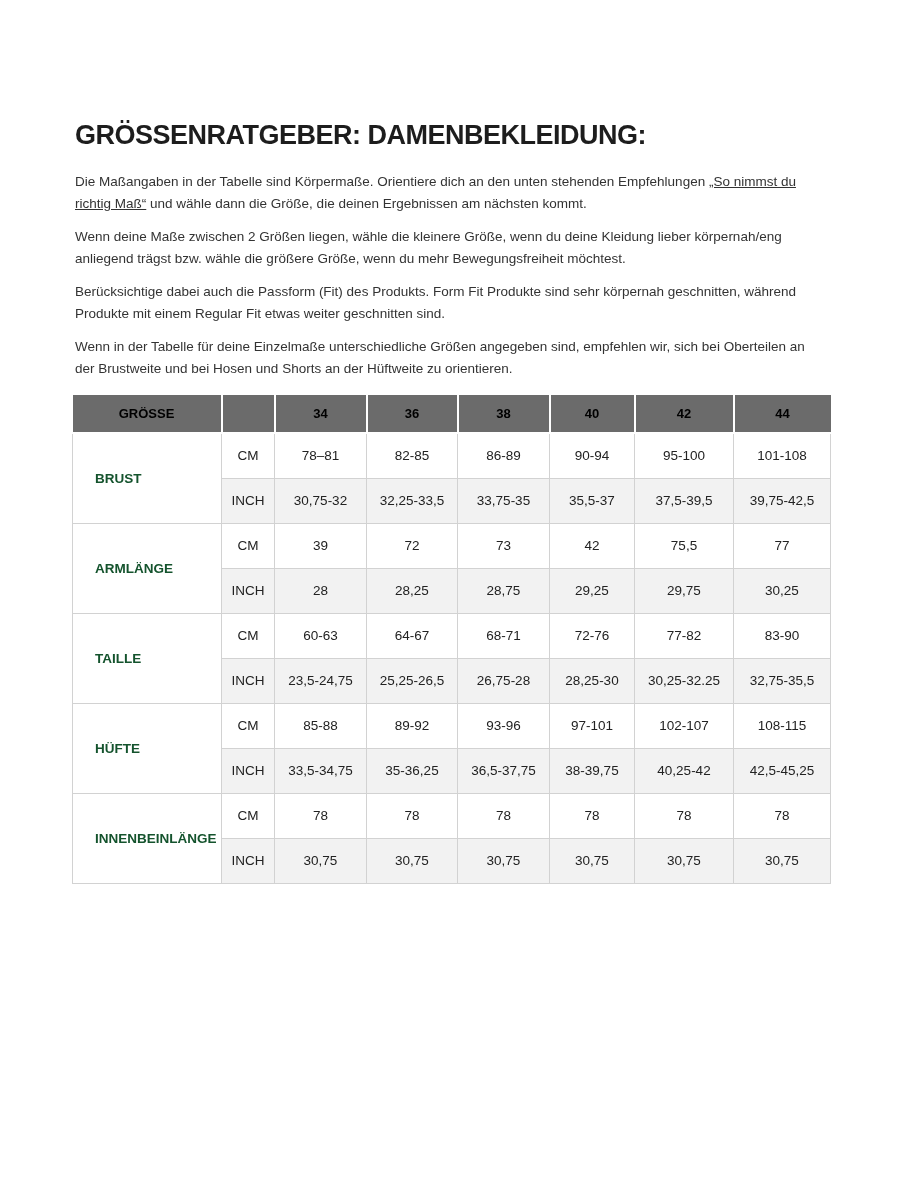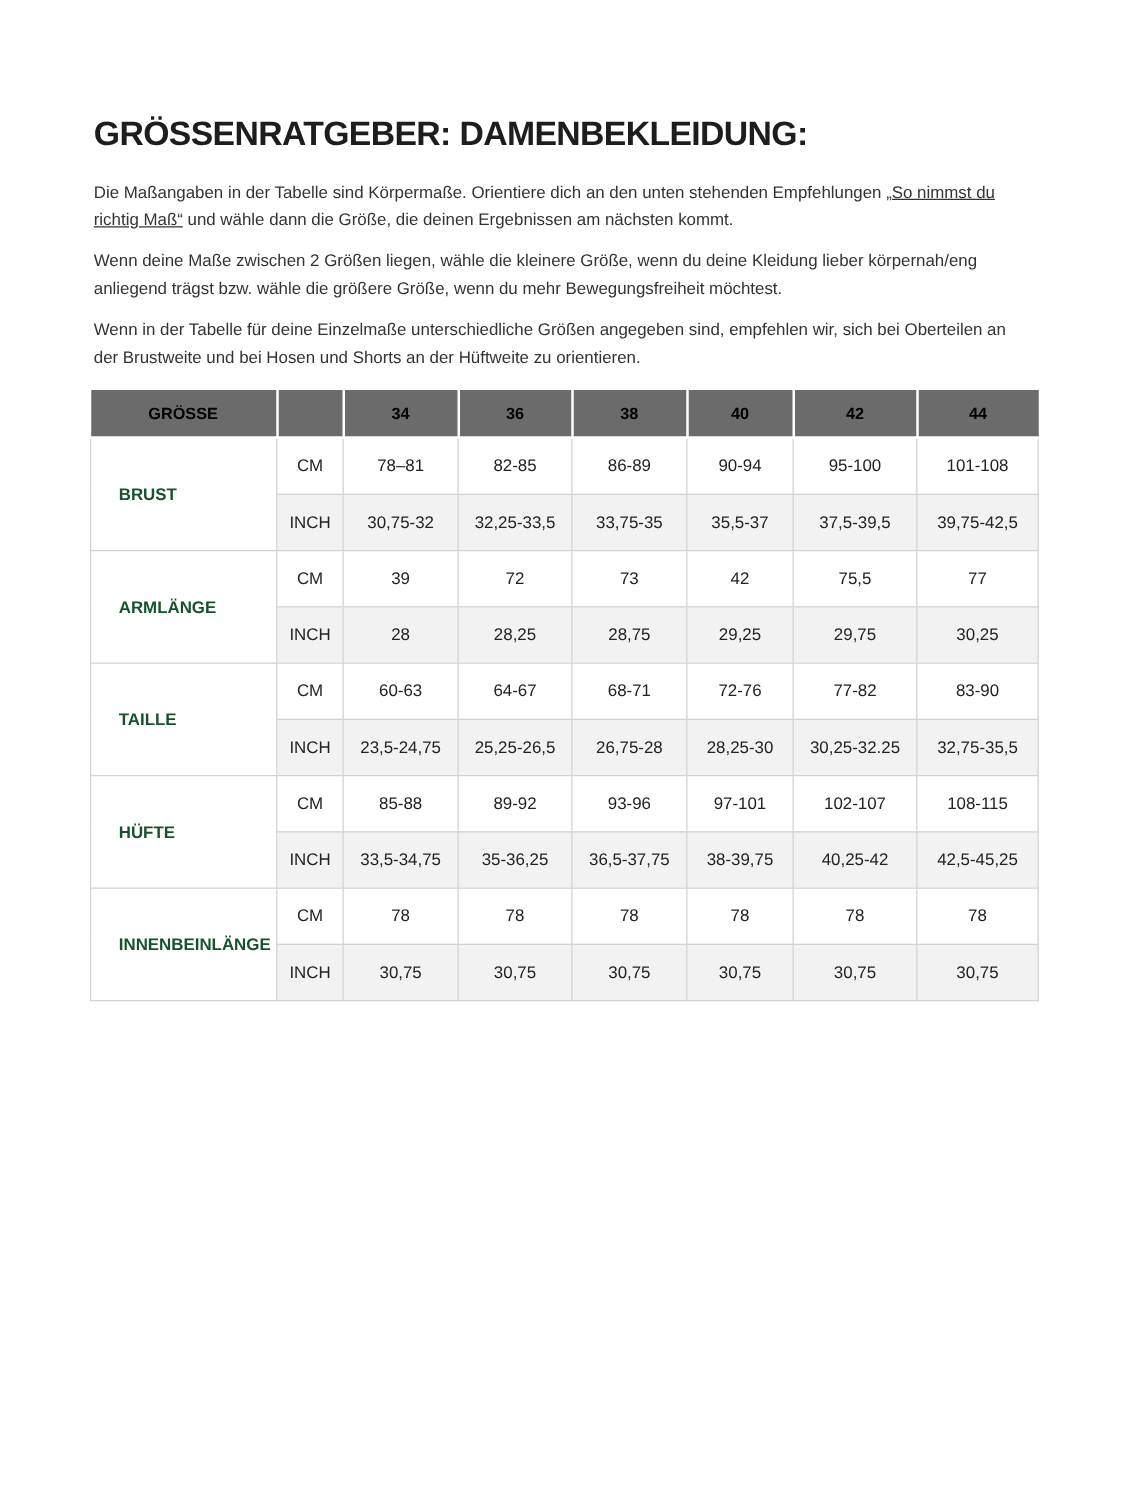--- a/index.html
+++ b/index.html
@@ -6,21 +6,21 @@
   html, body { background: #ffffff; }
   body {
     width: 900px;
     height: 1200px;
     margin: 0 auto;
     font-family: "Liberation Sans", "DejaVu Sans", sans-serif;
     color: #333333;
     overflow: hidden;
   }
   .page {
-    padding: 92px 70px 0 75px;
+    padding: 120px 70px 0 75px;
     width: 900px;
   }
   .page-title {
     font-size: 27px;
     font-weight: 700;
     letter-spacing: -0.5px;
     color: #1d1d1d;
     margin: 0 0 20px 0;
     white-space: nowrap;
   }
@@ -88,20 +88,21 @@
 
 <div class="page">
 
   <h1 class="page-title">GRÖSSENRATGEBER: DAMENBEKLEIDUNG:</h1>
 
   <div class="intro">
     <p>
       <span>Die Maßangaben in der Tabelle sind Körpermaße. Orientiere dich an den unten stehenden Empfehlungen </span><a>„So nimmst du richtig Maß“</a><span> und wähle dann die Größe, die deinen Ergebnissen am nächsten kommt.</span>
     </p>
     <p>Wenn deine Maße zwischen 2 Größen liegen, wähle die kleinere Größe, wenn du deine Kleidung lieber körpernah/eng anliegend trägst bzw. wähle die größere Größe, wenn du mehr Bewegungsfreiheit möchtest.</p>
+    <p>Berücksichtige dabei auch die Passform (Fit) des Produkts. Form Fit Produkte sind sehr körpernah geschnitten, während Produkte mit einem Regular Fit etwas weiter geschnitten sind.</p>
     <p>Wenn in der Tabelle für deine Einzelmaße unterschiedliche Größen angegeben sind, empfehlen wir, sich bei Oberteilen an der Brustweite und bei Hosen und Shorts an der Hüftweite zu orientieren.</p>
   </div>
 
   <table class="size-table">
     <colgroup>
       <col class="c-label">
         <col class="c-unit">
       <col class="c-34">
         <col class="c-36">
         <col class="c-38">

